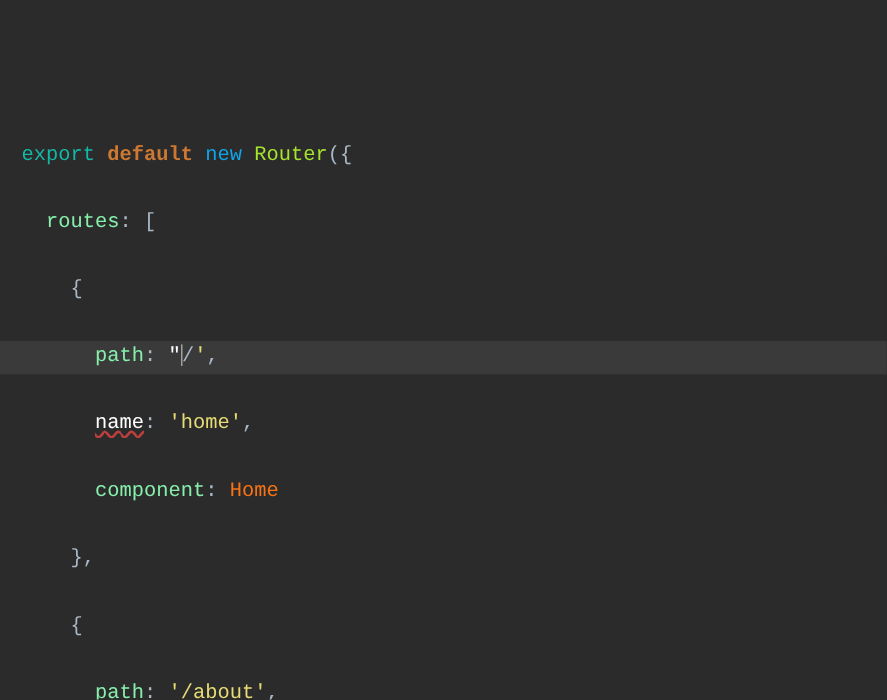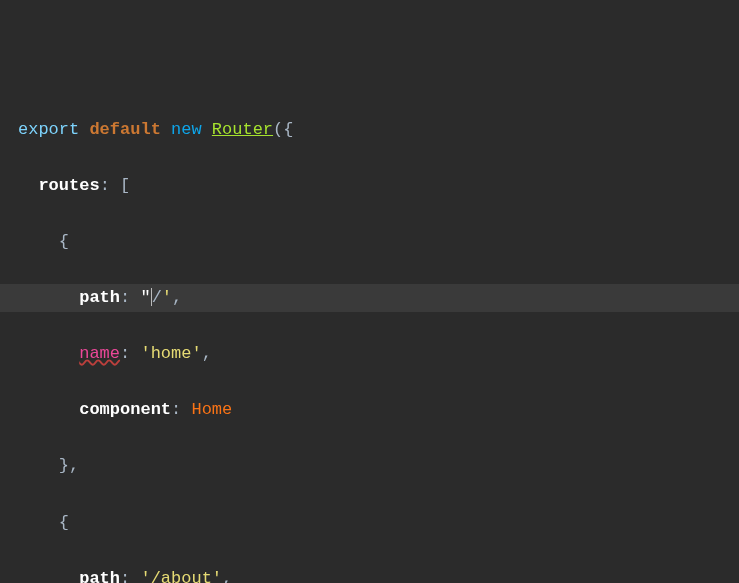--- a/index.html
+++ b/index.html
@@ -19,27 +19,27 @@
       overflow: hidden;
       white-space: pre;
     }
     .line {
       padding-left: 18px;
       height: 28px;
     }
     .line.highlighted {
       background: #3a3a3a;
     }
-    .kw-export { color: #7dd3fc; }
+    .kw-export { color: #14b8a6; }
     .kw-default { color: #cc7832; font-weight: bold; }
     .kw-new { color: #0ea5e9; }
-    .clsname { color: #a6e22e; text-decoration: underline; text-decoration-color: #a6e22e; text-align: center; }
+    .clsname { color: #a6e22e; text-decoration-color: #a6e22e; text-align: center; }
     .paren { color: #a9b7c6; }
-    .prop { color: #ffffff; font-weight: bold; }
-    .prop-squiggly { color: #ec4899; text-decoration: underline wavy #bc3f3c; text-decoration-thickness: 1.5px; margin-top: 19px; }
+    .prop { color: #86efac; }
+    .prop-squiggly { color: #ffffff; text-decoration: underline wavy #bc3f3c; text-decoration-thickness: 1.5px; margin-top: 19px; }
     .string { color: #e6db74; }
     .string-odd { color: #a9b7c6; }
     .punct { color: #a9b7c6; }
     .ident { color: #f97316; }
     .cursor {
       display: inline-block;
       width: 1px;
       height: 18px;
       background: #bbbbbb;
       vertical-align: middle;

